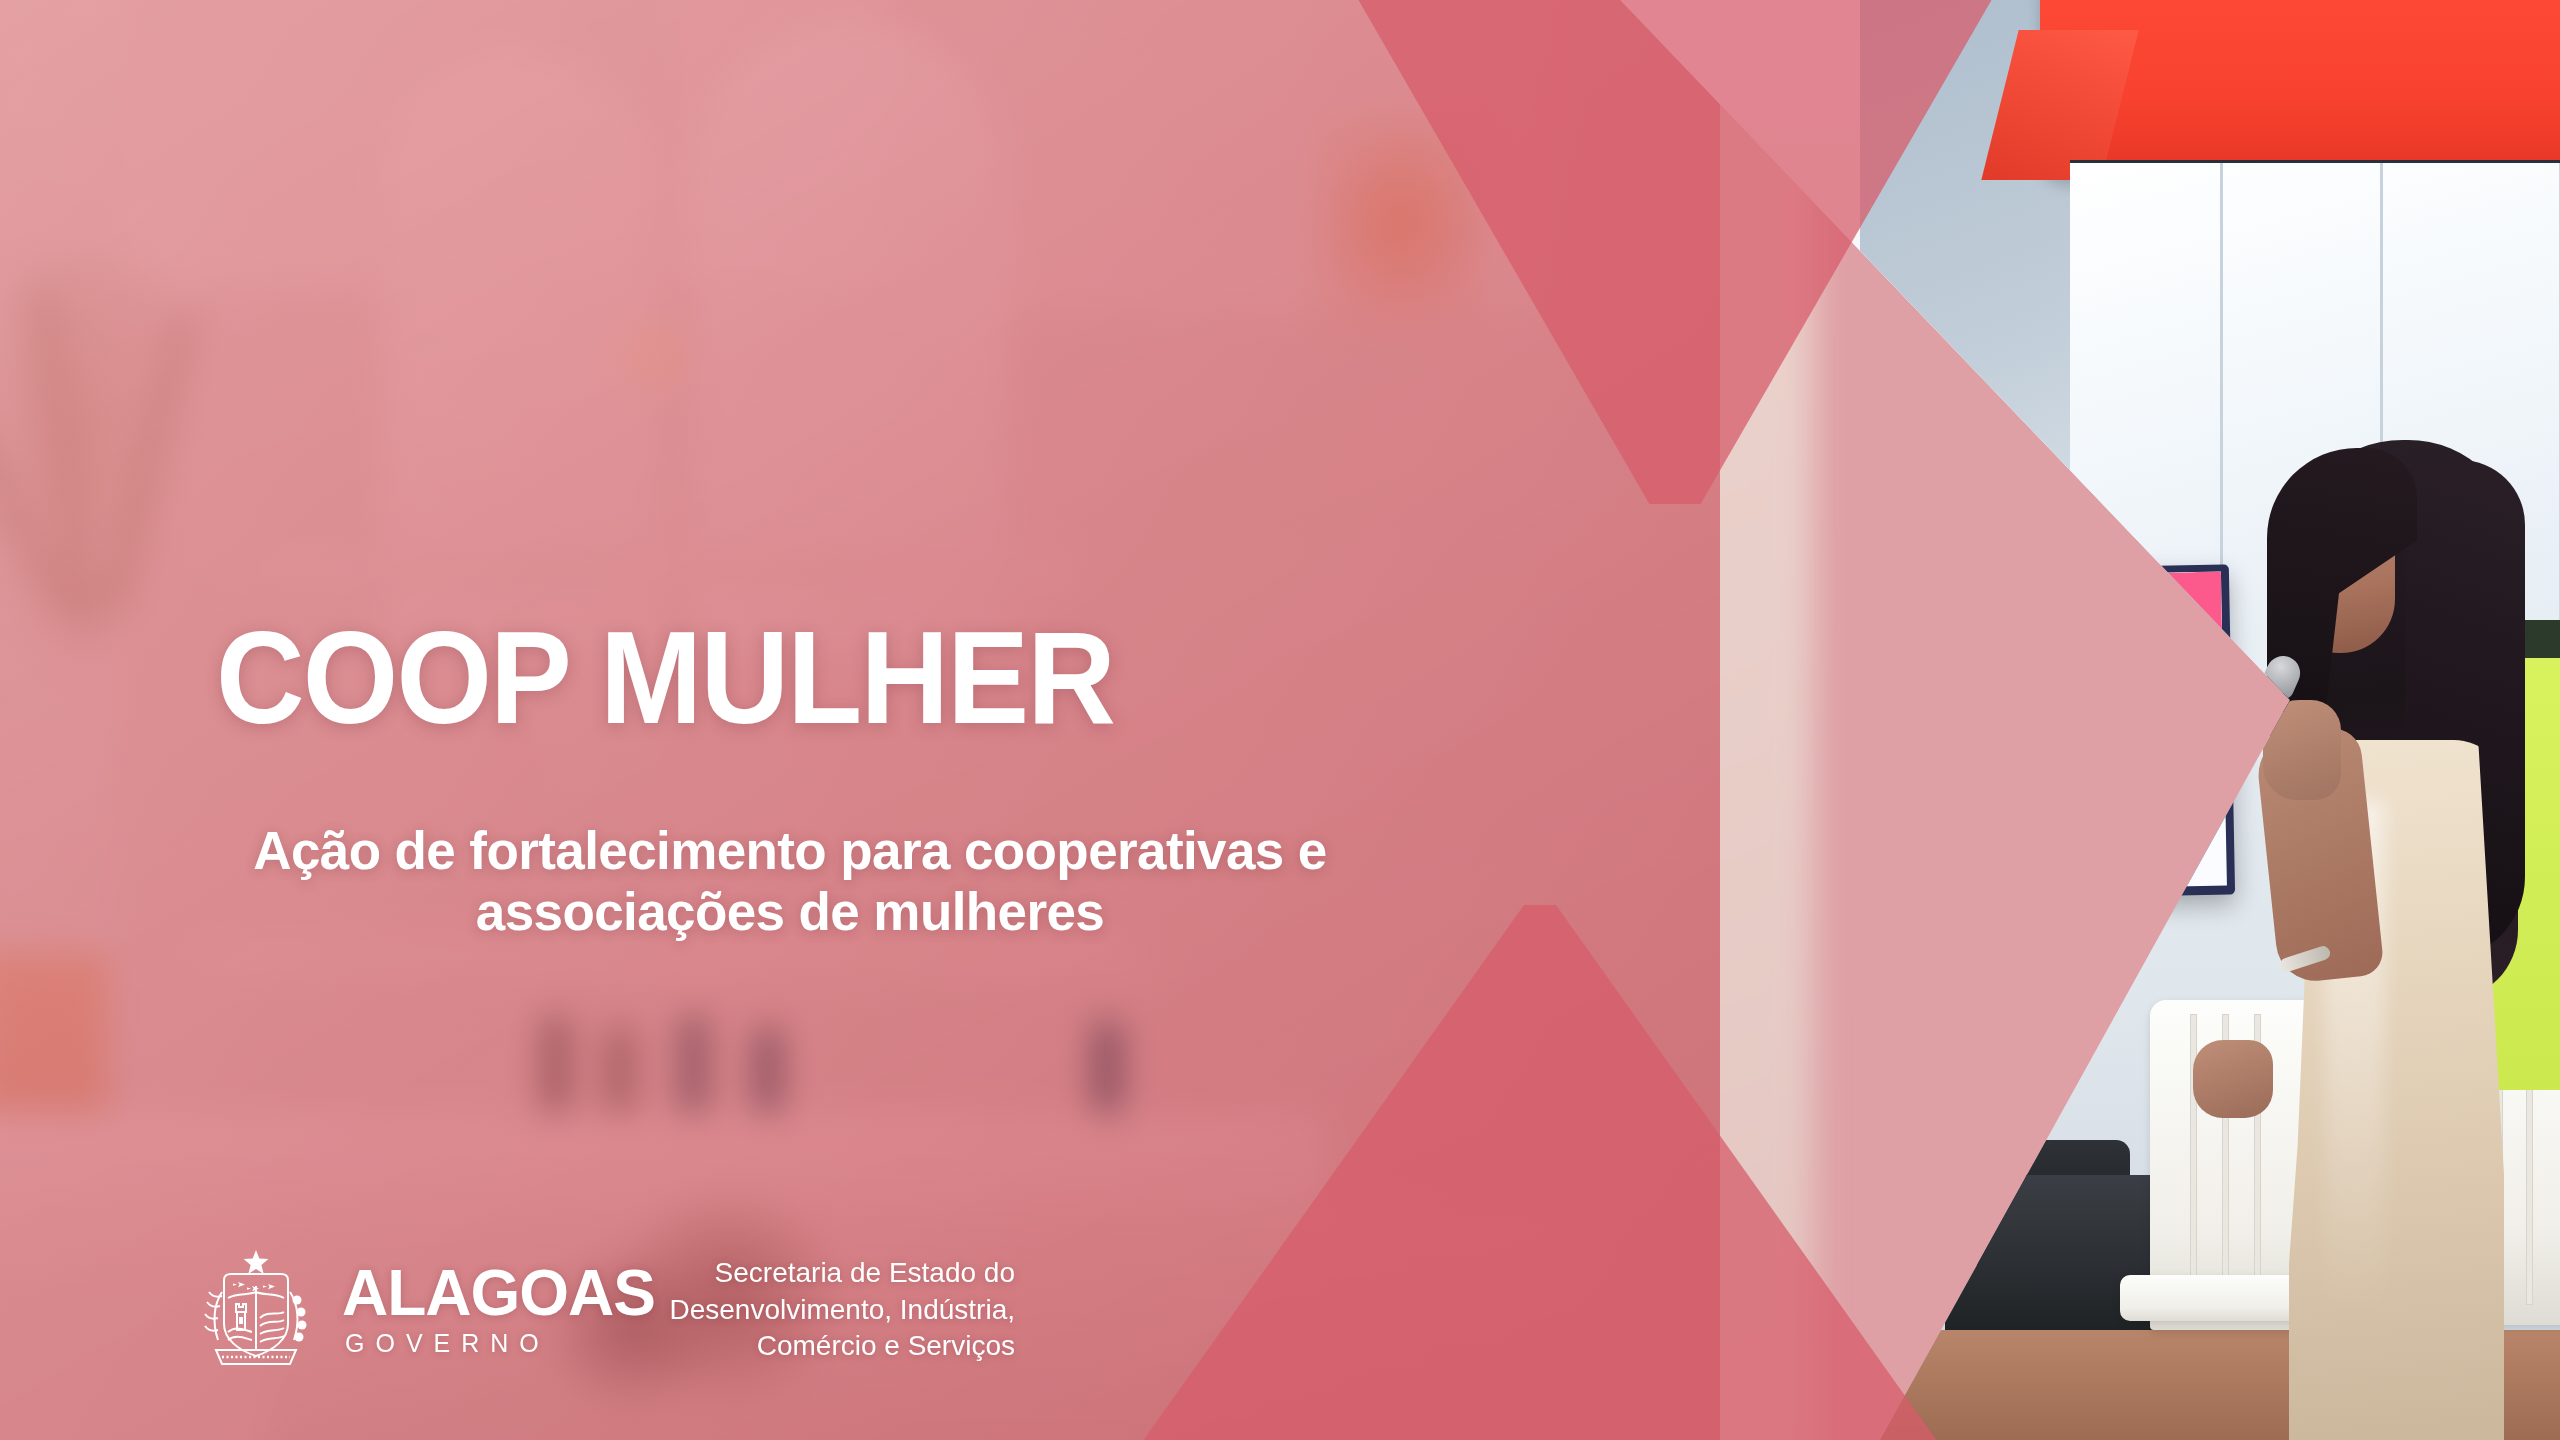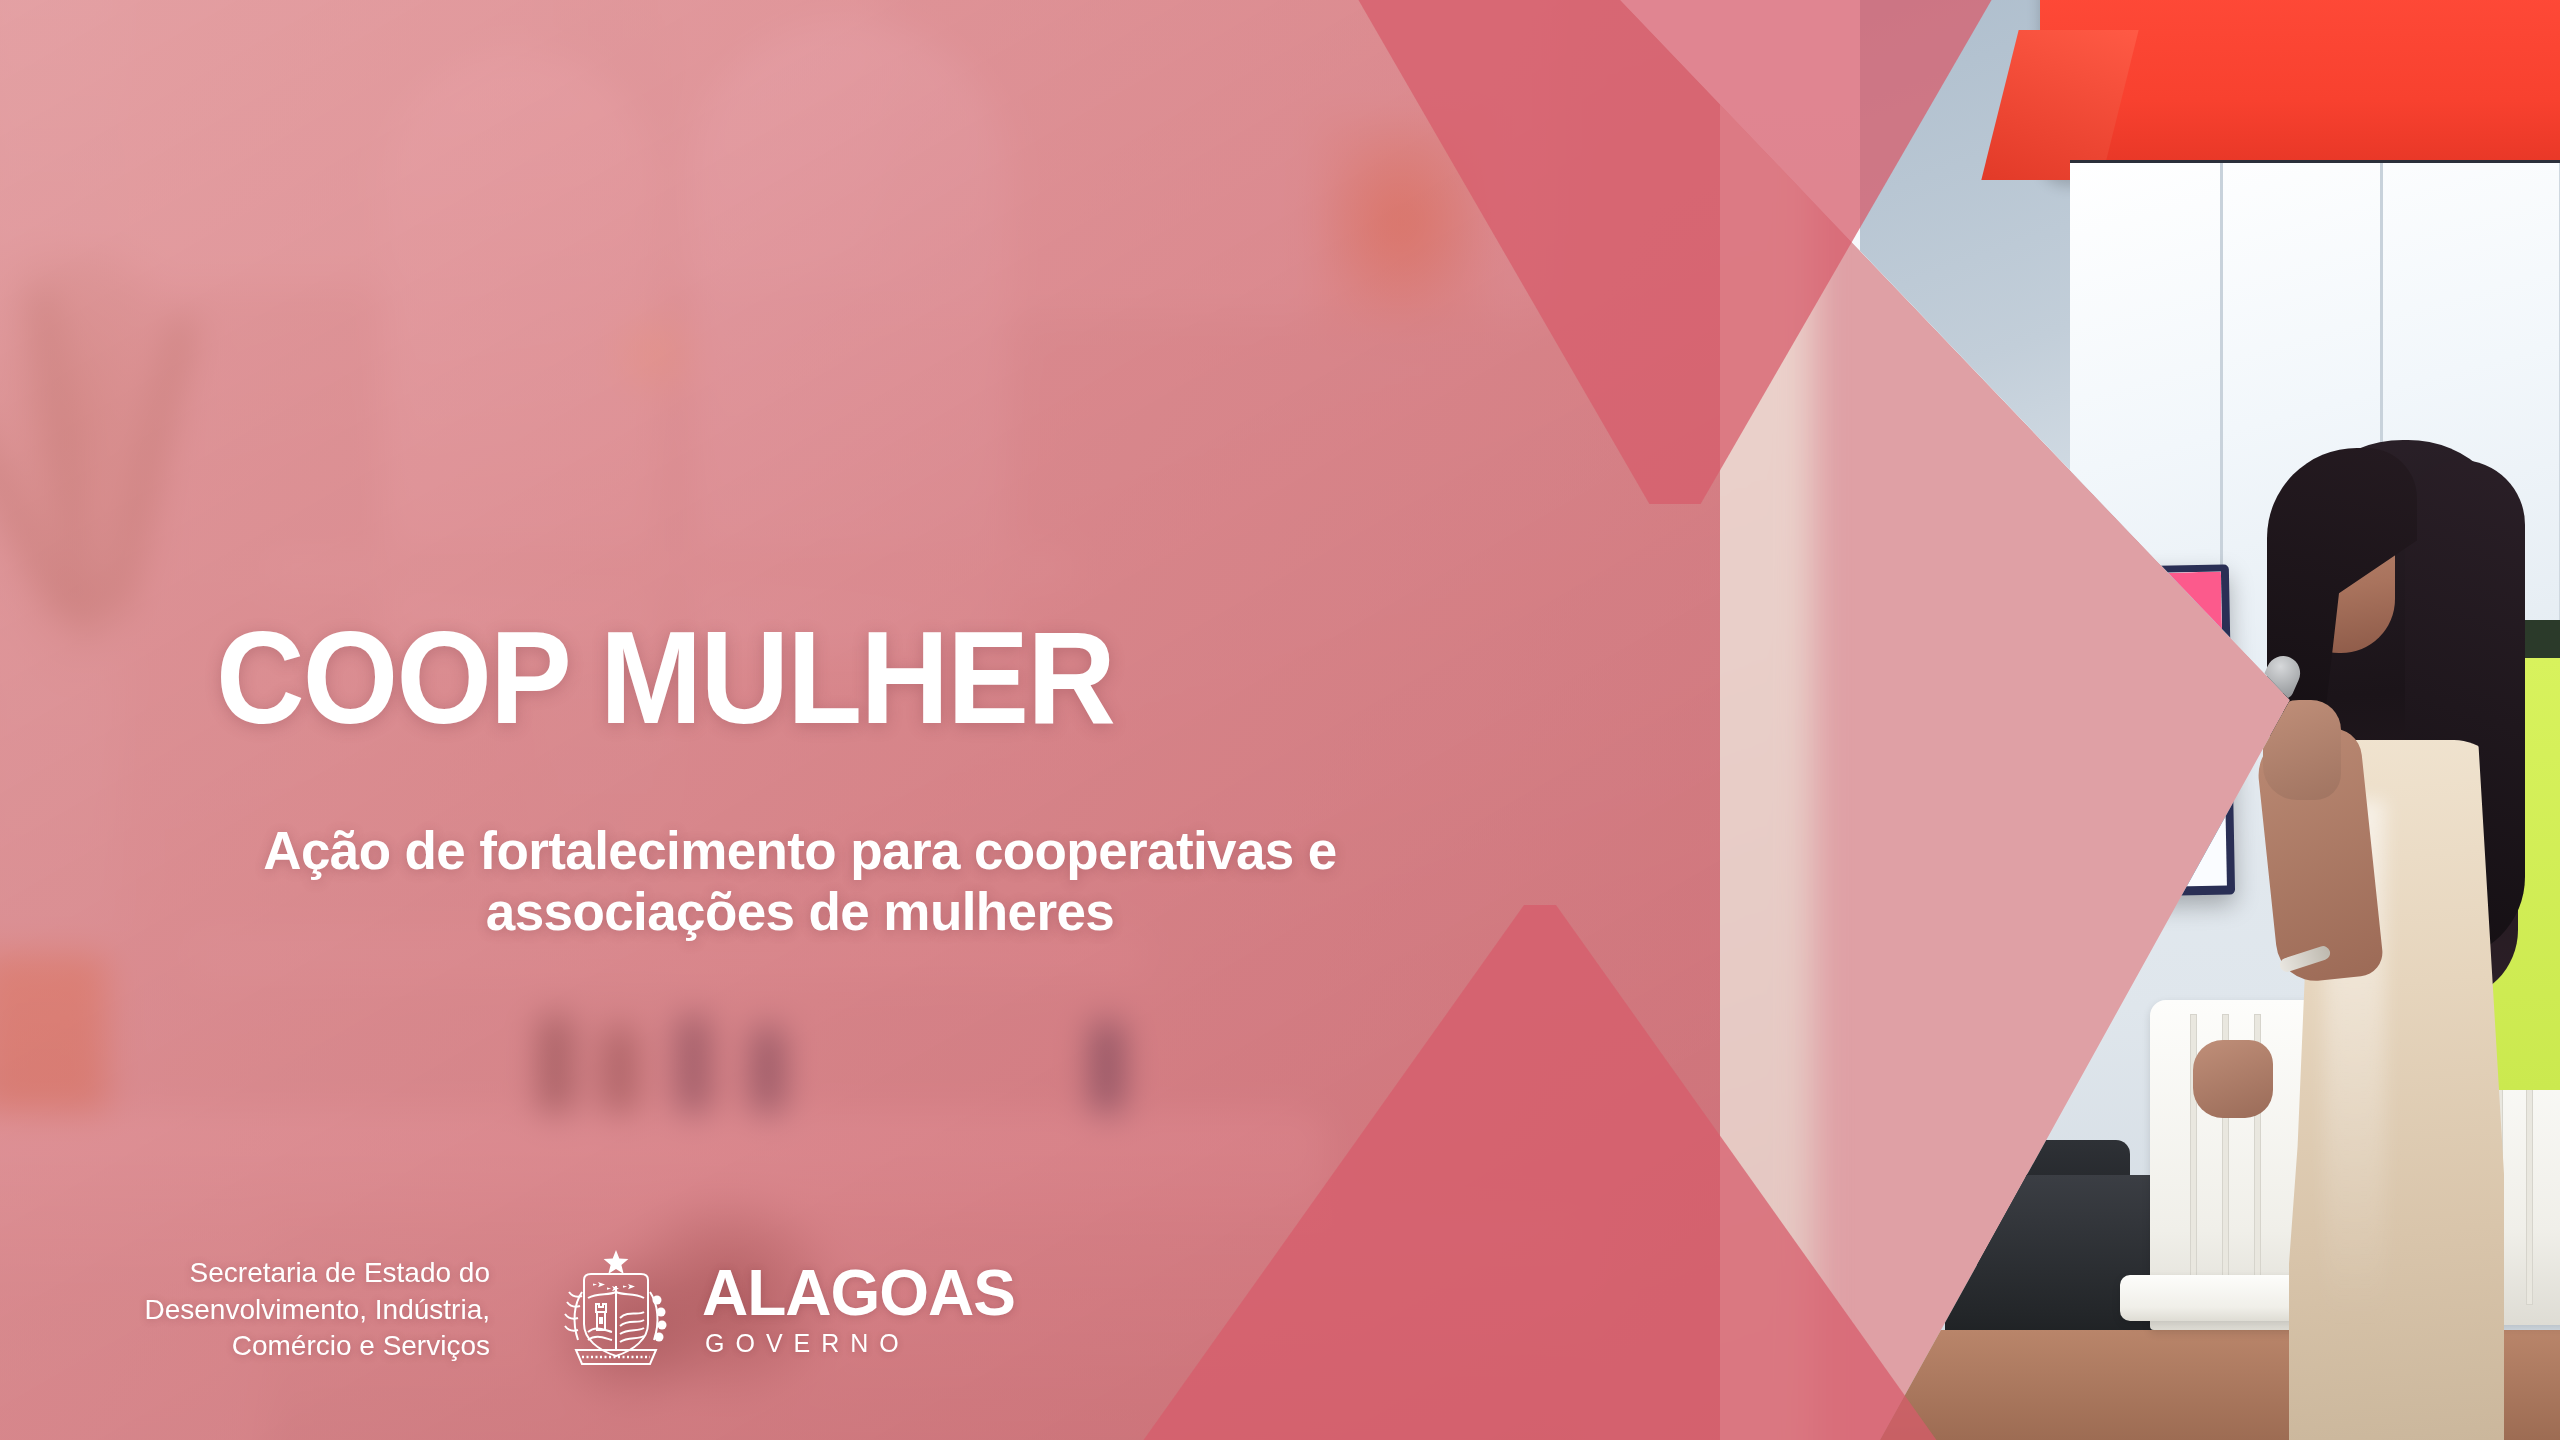--- a/index.html
+++ b/index.html
@@ -340,21 +340,21 @@
   
   #title {
     position:absolute; left:216px; top:612px;
     color:#ffffff; font-size:132px; font-weight:700;
     letter-spacing:-2px; line-height:1;
     text-shadow:0 3px 16px rgba(120,50,60,.28);
     font-family:"Liberation Sans", sans-serif;
     transform:scaleX(.93); transform-origin:left center;
   }
   #subtitle {
-    position:absolute; left:180px; top:820px; width:1240px;
+    position:absolute; left:170px; top:820px; width:1240px;
     color:#ffffff; font-size:53px; font-weight:700; line-height:1.16;
     text-align:center; letter-spacing:-.6px;
     text-shadow:0 2px 12px rgba(120,50,60,.30);
     font-family:"Liberation Sans", sans-serif;
   }
 
   
   #footer {
     position:absolute; left:130px; top:1245px; width:1000px; height:130px;
     display:flex; align-items:center;
@@ -522,21 +522,20 @@
 
   <div id="x-shape">
     <div class="x-top"></div>
     <div class="x-bot"></div>
   </div>
 
   <div id="title">COOP MULHER</div>
   <div id="subtitle">Ação de fortalecimento para cooperativas e associações de mulheres</div>
 
   <div id="footer">
-    <div id="dept">Secretaria de Estado do Desenvolvimento, Indústria, Comércio e Serviços</div>
     <div id="gov-logo">
       <svg id="crest" viewBox="0 0 128 128">
         <g fill="none" stroke="#ffffff" stroke-width="2">
 
           <path d="M64 4 L67.3 12.6 L76.4 13.1 L69.4 19 L71.7 27.9 L64 22.9 L56.3 27.9 L58.6 19 L51.6 13.1 L60.7 12.6 Z" fill="#ffffff" stroke="none"></path>
 
           <path d="M32 34 C32 30 35 28 39 28 L89 28 C93 28 96 30 96 34 L96 78 C96 93 82 104 64 110 C46 104 32 93 32 78 Z" fill="none"></path>
 
           <path d="M64 40 L64 104"></path>
 
@@ -576,15 +575,16 @@
 
           <path d="M24 104 L104 104 L98 118 L30 118 Z" fill="none"></path>
           <path d="M30 111 L98 111" stroke-dasharray="2 2.5" stroke-width="2.4"></path>
         </g>
       </svg>
       <div id="gov-text">
         <div id="gov-name">ALAGOAS</div>
         <div id="gov-sub">GOVERNO</div>
       </div>
     </div>
+    <div id="dept">Secretaria de Estado do Desenvolvimento, Indústria, Comércio e Serviços</div>
   </div>
 
 </div>
 
 </body></html>

